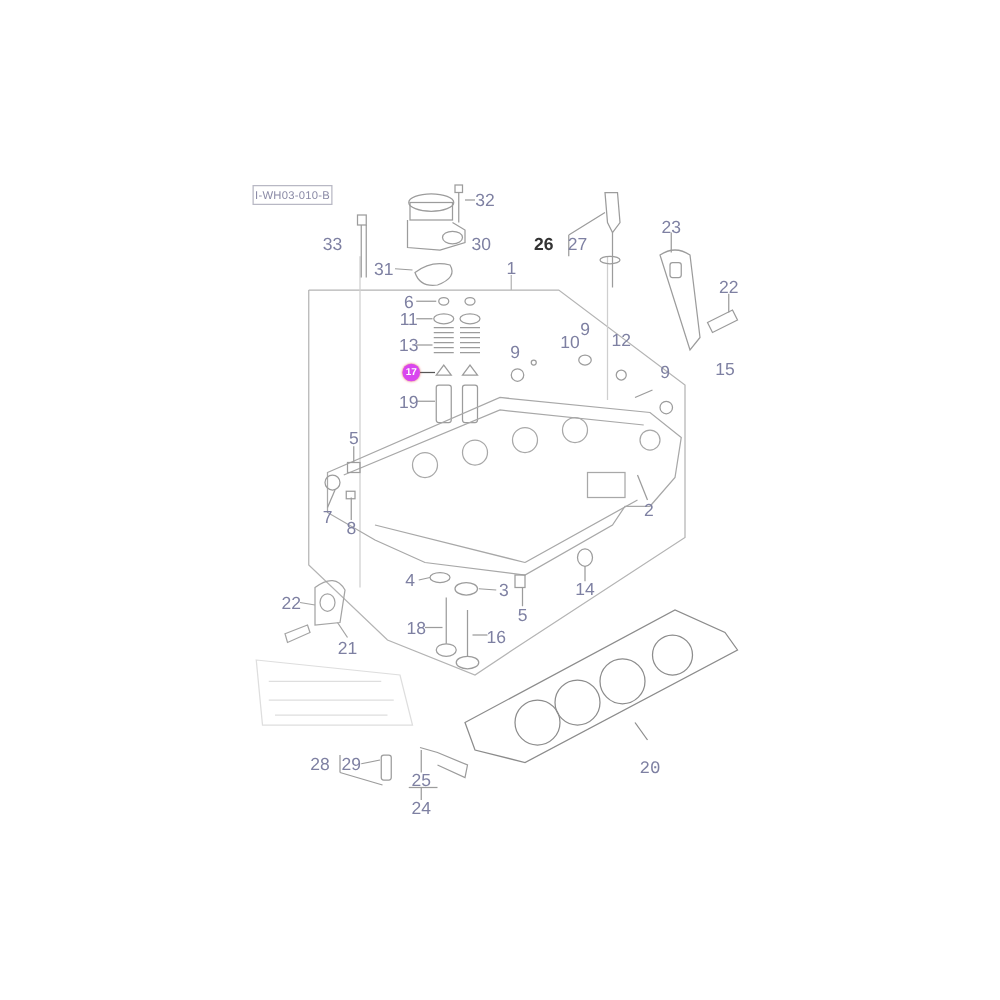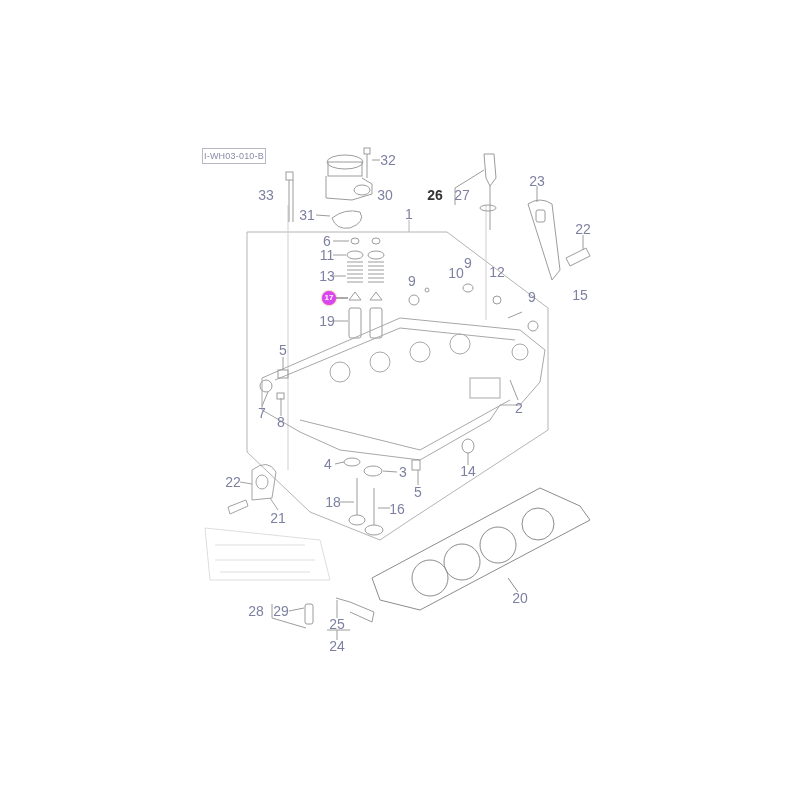--- a/index.html
+++ b/index.html
@@ -182,21 +182,21 @@
   <div class="label" style="left:428px;top:273px;margin-left:28px;">10</div>
   <div class="label" style="left:327px;top:255px;">11</div>
   <div class="label" style="left:497px;top:272px;">12</div>
   <div class="label" style="left:327px;top:276px;">13</div>
   <div class="label" style="left:468px;top:471px;">14</div>
   <div class="label" style="left:539px;top:295px;margin-left:41px;">15</div>
   <div class="label" style="left:397px;top:509px;">16</div>
   <div class="highlight" style="left:329px;top:298px;">17</div>
   <div class="label" style="left:333px;top:502px;">18</div>
   <div class="label" style="left:327px;top:321px;">19</div>
-  <div class="label" style="left:520px;top:598px;">20</div>
+  <div class="label" style="left:520px;top:615px;font-family:Liberation Mono, monospace;">20</div>
   <div class="label" style="left:278px;top:518px;">21</div>
   <div class="label" style="left:233px;top:482px;">22</div>
   <div class="label" style="left:583px;top:229px;">22</div>
   <div class="label" style="left:537px;top:181px;">23</div>
   <div class="label" style="left:337px;top:646px;">24</div>
   <div class="label" style="left:337px;top:624px;">25</div>
   <div class="label dark" style="left:435px;top:195px;">26</div>
   <div class="label" style="left:462px;top:195px;">27</div>
   <div class="label" style="left:256px;top:611px;">28</div>
   <div class="label" style="left:281px;top:611px;">29</div>

